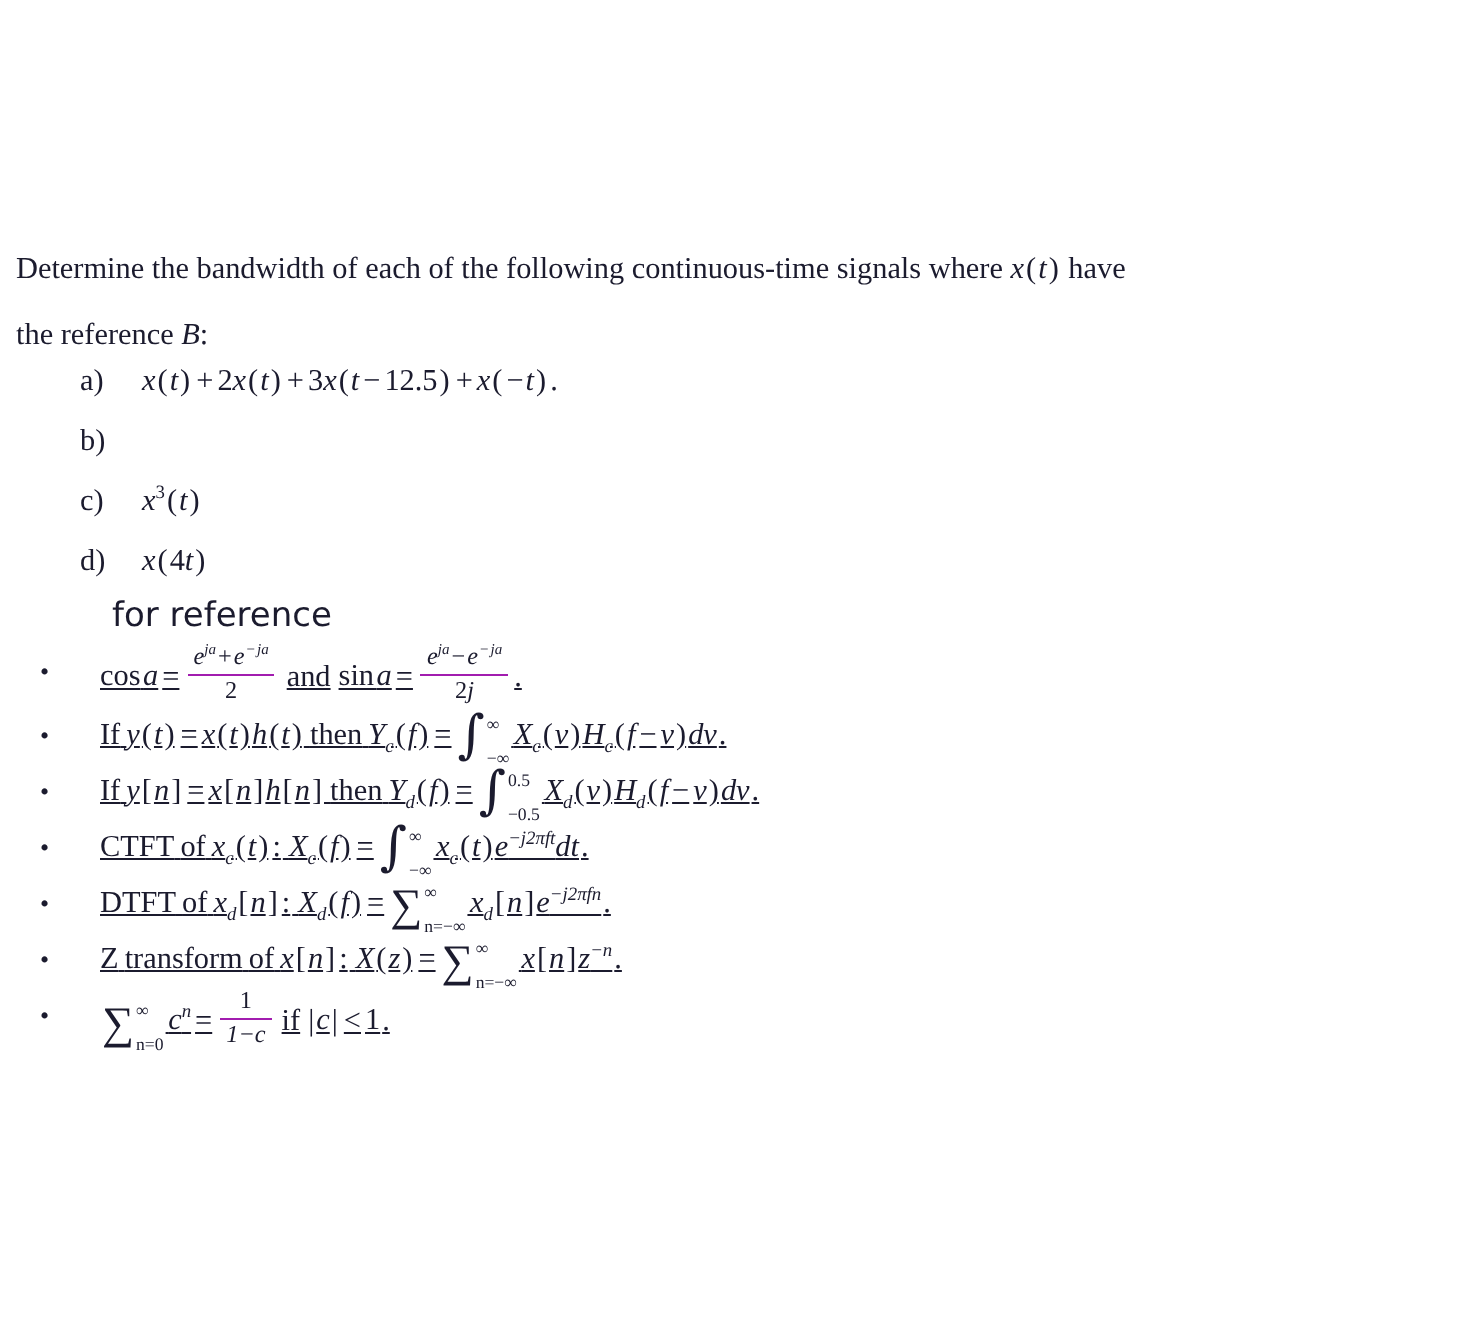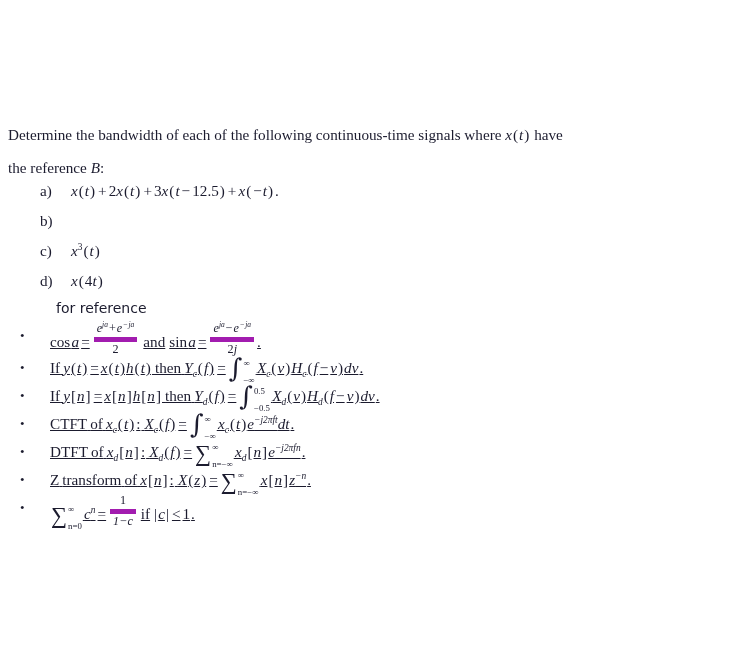--- a/index.html
+++ b/index.html
@@ -52,21 +52,21 @@
   .frac {
     display: inline-block;
     vertical-align: -0.52em;
     text-align: center;
     font-size: 0.80em;
     margin: 0 2px;
   }
   .frac > .fnum {
     display: block;
     padding: 0 3px 1px 3px;
-    border-bottom: 5px solid #a21caf;
+    border-bottom: 1px solid #a21caf;
     line-height: 1.15;
   }
   .frac > .fden {
     display: block;
     padding: 1px 3px 0 3px;
     line-height: 1.15;
   }
 
   
   .bigop {
@@ -139,21 +139,21 @@
     position: absolute;
     left: 63px;
     top: 0;
   }
 
   .forref {
     position: absolute;
     left: 56px;
     top: 299px;
     font-family: "DejaVu Sans", "Liberation Sans", sans-serif;
-    font-size: 14px;
+    font-size: 17px;
     line-height: 18px;
     color: #1b1b2e;
   }
 
   .reflist {
     position: absolute;
     left: 8px;
     top: 322px;
     width: 700px;
   }

